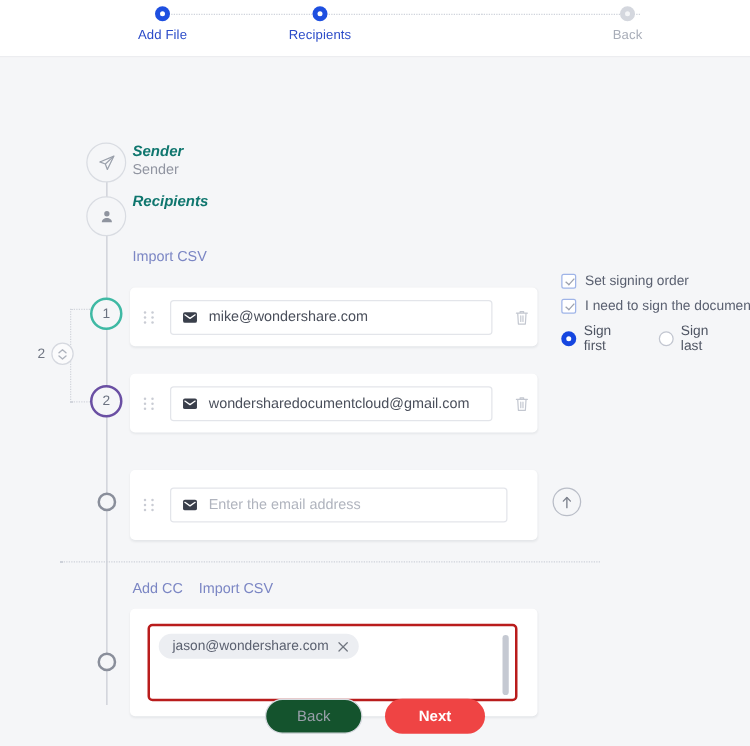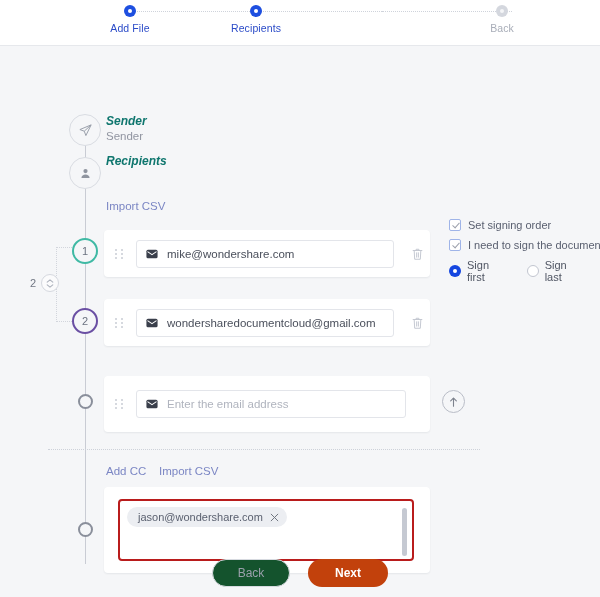--- a/index.html
+++ b/index.html
@@ -296,21 +296,21 @@
     gap: 18px;
   }
   .btn {
     width: 78px; height: 28px;
     border-radius: 14px;
     font-size: 12px;
     display: flex; align-items: center; justify-content: center;
     cursor: pointer;
   }
   .btn.back { border: 1px solid #d7dae0; background: #14532d; color: #9aa0ab; }
-  .btn.next { background: #c2410c; color: #fff; font-weight: bold; width: 80px; }
+  .btn.next { background: #ef4444; color: #fff; font-weight: bold; width: 80px; }
 </style>
 </head>
 <body>
 
 <div class="stepper">
   <div class="stepper-inner">
     <div class="connector" style="left:70px;width:130px;"></div>
     <div class="connector" style="left:196px;width:130px;"></div>
     <div class="connector" style="left:322px;width:130px;"></div>
 

